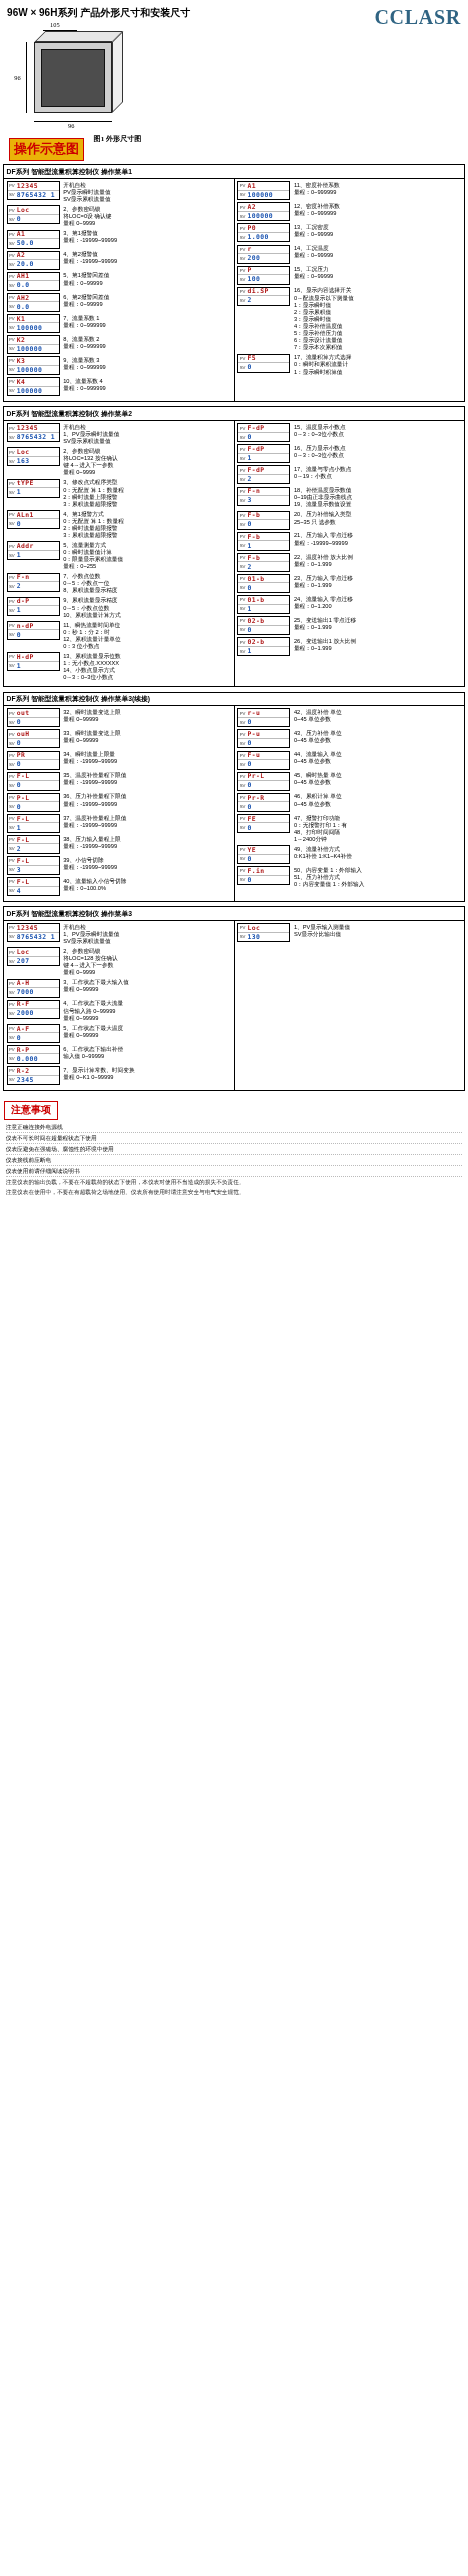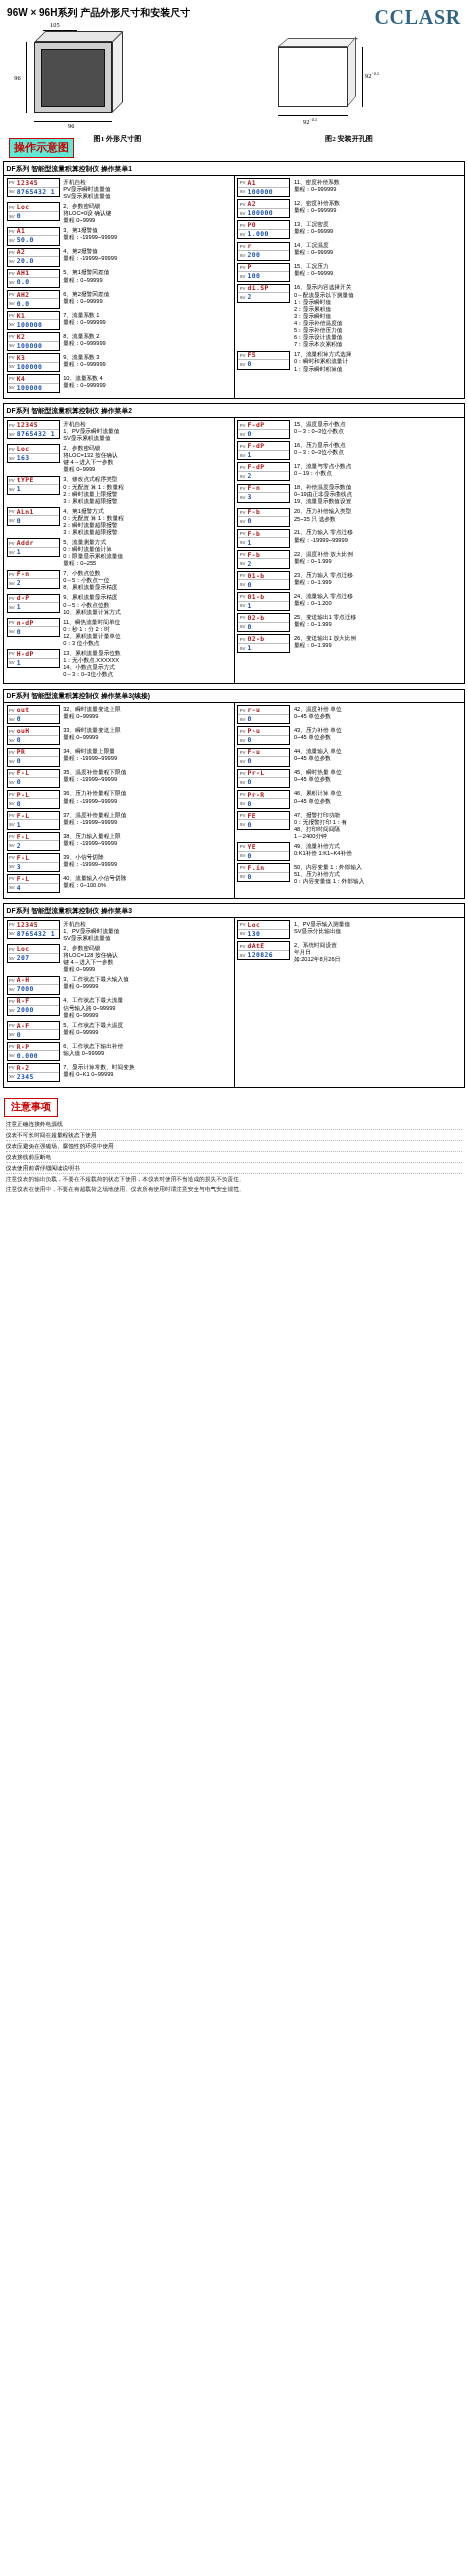--- a/index.html
+++ b/index.html
@@ -78,24 +78,24 @@
   .cut-side {
     position:absolute; left:112px; top:20px; width:8.5px; height:60px;
     background:#ececec; border:0.7px solid #555;
     transform: skewY(-50deg); transform-origin: top left;
   }
 
   
   .sec-head {
     margin: 4.3px 4.3px 1.4px 4.3px;
     border: 0.7px solid #c00;
-    background: #5eead4;
+    background: #eab308;
     color: #c00;
     font-weight: bold;
-    font-size: 11px;
+    font-size: 13px;
     padding: 1.4px 4.3px;
     display: inline-block;
     font-family: "Liberation Serif", serif;
   }
   .sec-head-wrap{ padding-left:4.3px; }
 
   
   .menu-block { border: 0.7px solid #000; margin: 2.1px 2.8px 4.3px 2.8px; }
   .menu-title {
     font-size: 6.8px; font-weight: bold; padding: 1.4px 2.8px;
@@ -168,34 +168,20 @@
       <div class="dim-lbl" style="left:50px; top:-5.7px;">105</div>
 
       <div class="dim-v-line" style="left:26px; top:15.7px; height:71px;"></div>
       <div class="dim-lbl" style="left:14.2px; top:47px;">96</div>
 
       <div class="dim-h-line" style="left:34px; top:94px; width:78px;"></div>
       <div class="dim-lbl" style="left:68px; top:95px;">96</div>
       <div class="cap" style="position:absolute; left:0; top:104px; width:100%;">图1  外形尺寸图</div>
     </div>
 
-    <div class="draw-box2">
-      <div class="cut-top"></div>
-      <div class="cut-side"></div>
-      <div class="cut"></div>
-      <div class="dim-v-line" style="left:127px; top:20px; height:60px;"></div>
-      <div class="dim-lbl" style="left:130px; top:44px;">
-        <span>92</span><sup style="font-size:4.3px">+0.5</sup>
-      </div>
-      <div class="dim-h-line" style="left:43px; top:88px; width:70px;"></div>
-      <div class="dim-lbl" style="left:68px; top:90px;">
-        <span>92</span><sup style="font-size:4.3px">+0.5</sup>
-      </div>
-      <div class="cap" style="position:absolute; left:0; top:104px; width:100%;">图2  安装开孔图</div>
-    </div>
   </div>
 
   
   <div class="sec-head-wrap">
     <div class="sec-head">操作示意图</div>
   </div>
 
   
   <div class="menu-block">
     <div class="menu-title">DF系列  智能型流量积算控制仪  操作菜单1</div>
@@ -1252,37 +1238,20 @@
                 <span class="seg red">Loc</span>
               </div>
               <div class="svline">
                 <span class="tag">SV</span>
                 <span class="seg blue">130</span>
               </div>
             </div>
             <div class="txt">
               <span class="sub">1、PV显示输入测量值</span>
               <span class="sub">   SV显示分比输出值</span>
-            </div>
-          </div>
-          <div class="row">
-            <div class="disp">
-              <div class="pvline">
-                <span class="tag">PV</span>
-                <span class="seg red">dAtE</span>
-              </div>
-              <div class="svline">
-                <span class="tag">SV</span>
-                <span class="seg blue">120826</span>
-              </div>
-            </div>
-            <div class="txt">
-              <span class="sub">2、系统时间设置</span>
-              <span class="sub">年月日</span>
-              <span class="sub">如:2012年8月26日</span>
             </div>
           </div>
         </div>
       </div>
   </div>
 
   
   <div class="note-head">注意事项</div>
   <div class="note-body" id="notice-body">
       <div>注意正确连接外电源线</div>

